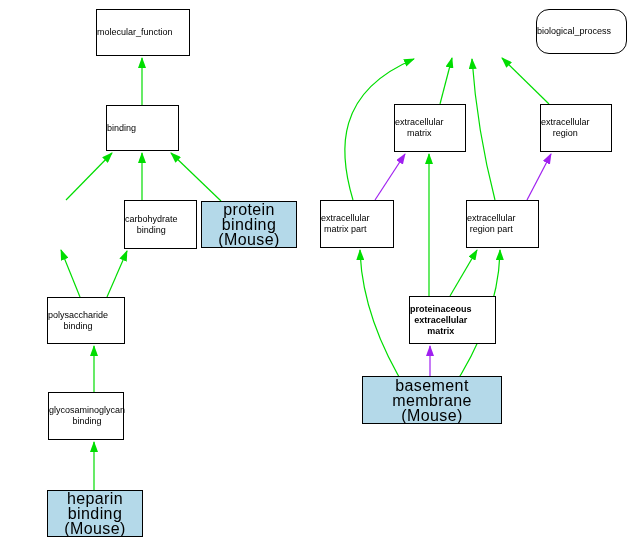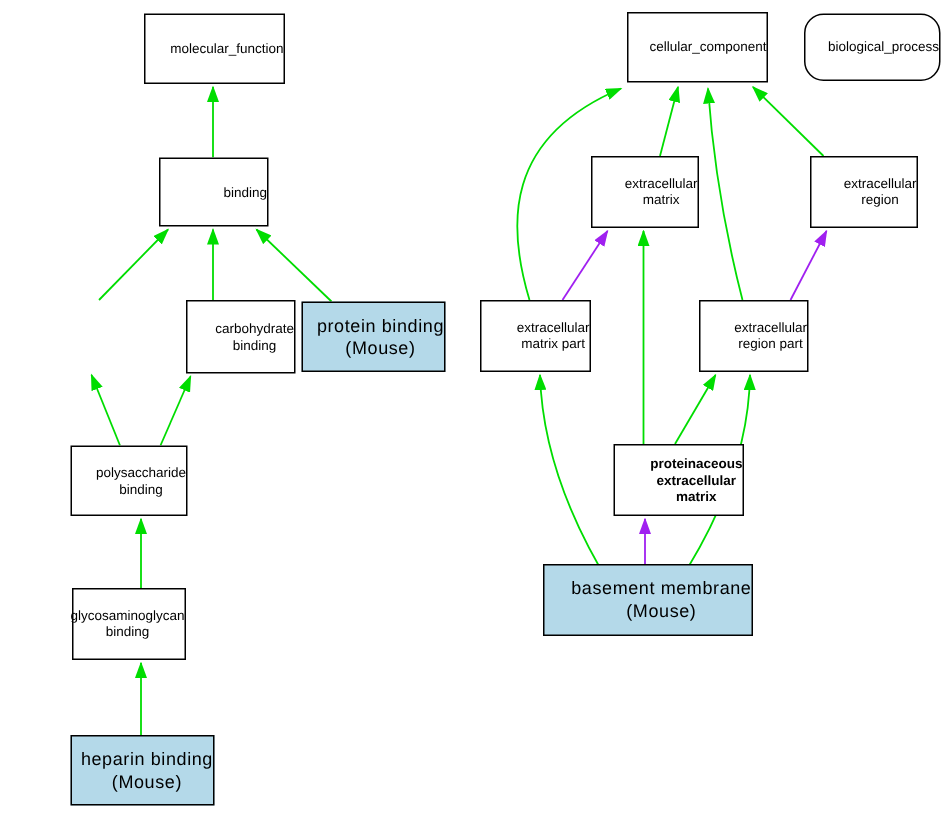--- a/index.html
+++ b/index.html
@@ -28,32 +28,32 @@
   .partof{ stroke: var(--part-of-edge, #A020F0); }
   #arrow-green path  { fill: var(--is-a-edge, #00DD00); }
   #arrow-purple path { fill: var(--part-of-edge, #A020F0); }
   .node {
     position: absolute;
     box-sizing: border-box;
     background: var(--node-fill, #ffffff);
     border: 1px solid var(--node-border, #000000);
     display: flex;
     align-items: center;
-    justify-content: flex-end;
+    justify-content: flex-start;
     text-align: center;
     font-size: 9px;
     line-height: 11px;
     color: #000;
     white-space: pre-line;
     cursor: pointer;
   }
   .node.hl {
     background: var(--highlight-node-fill, #B4D9E9);
     border-width: 1.5px;
-    font-size: 12px;
+    font-size: 16px;
     line-height: 15px;
     letter-spacing: 0.4px;
   }
   .node-label { pointer-events: none; }
 </style>
 </head>
 <body>
 
 <div id="canvas">
 
@@ -116,23 +116,20 @@
   <div class="node" style="left:48px; top:392px; width:76px; height:48px;">
     <span class="node-label">glycosaminoglycan
 binding</span>
   </div>
 
   <div class="node hl" style="left:47px; top:490px; width:96px; height:47px;">
     <span class="node-label">heparin binding
 (Mouse)</span>
   </div>
 
-  <div class="node" style="left:418px; top:8px; width:94px; height:47px;">
-    <span class="node-label">cellular_component</span>
-  </div>
 
   <div class="node" style="left:536px; top:9px; width:91px; height:45px;border-radius:13px;">
     <span class="node-label">biological_process</span>
   </div>
 
   <div class="node" style="left:394px; top:104px; width:72px; height:48px;">
     <span class="node-label">extracellular
 matrix</span>
   </div>
 

